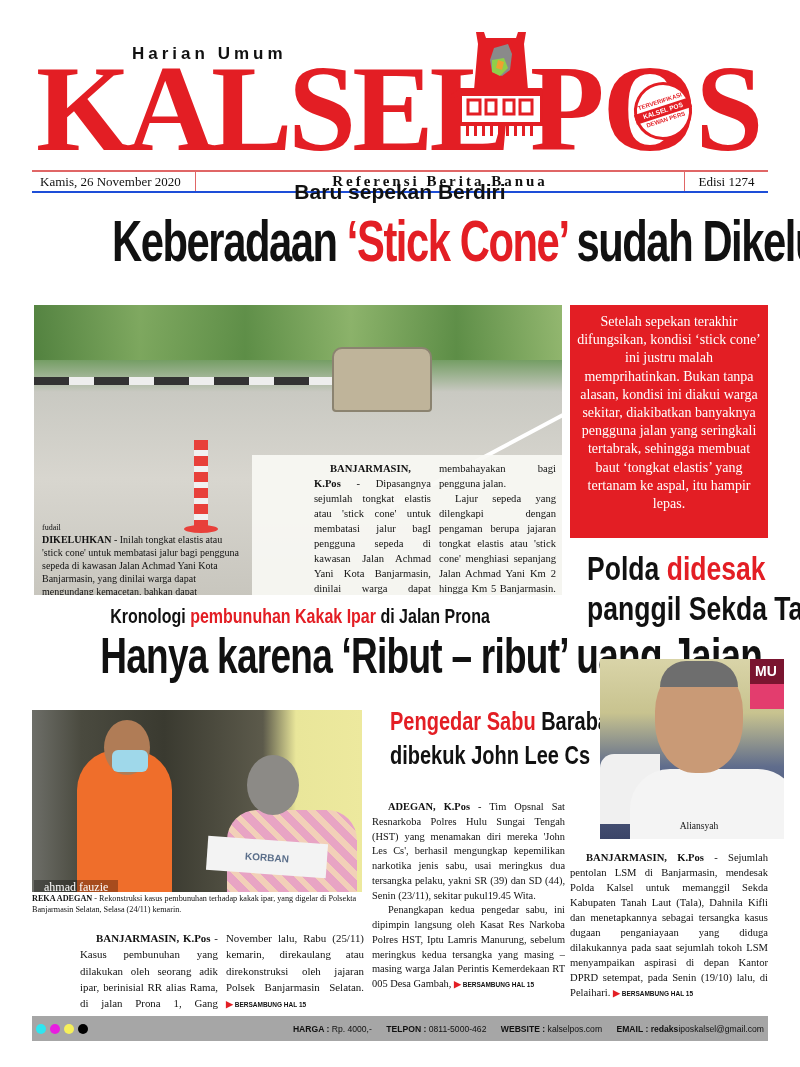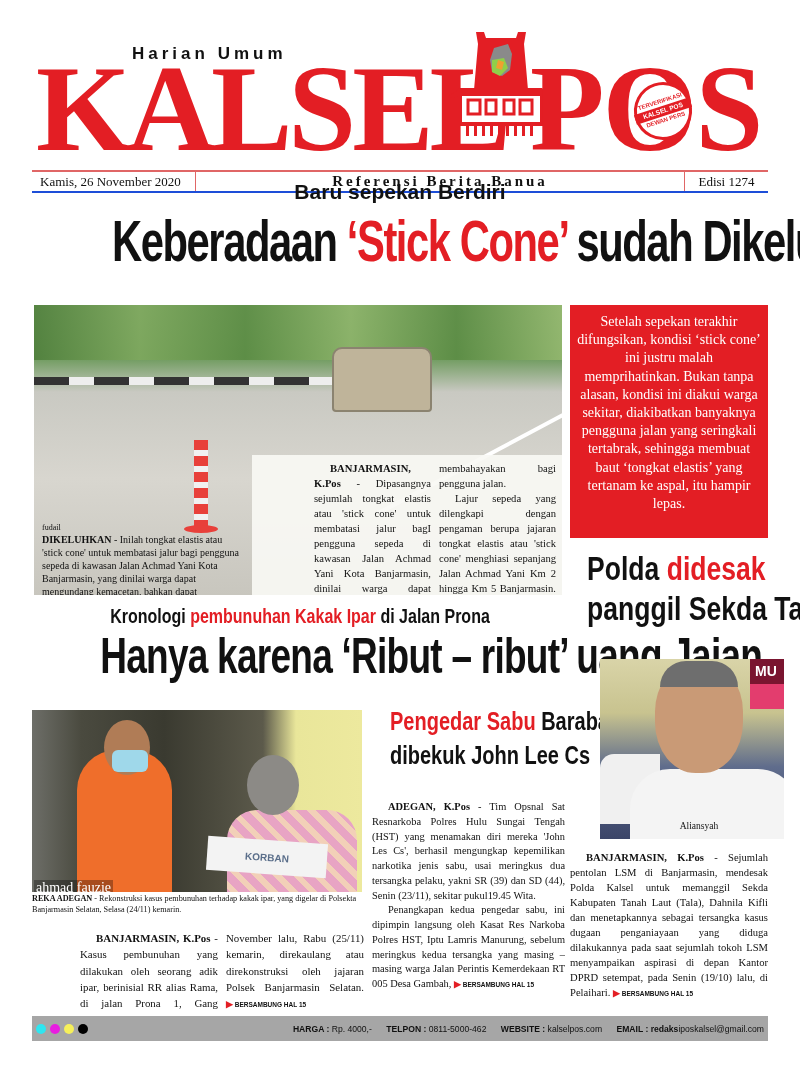--- a/index.html
+++ b/index.html
@@ -52,21 +52,21 @@
   .head2 { left: 30px; width: 540px; top: 628px; text-align: center; font-family: "Liberation Sans", sans-serif; font-weight: bold; font-size: 50px; letter-spacing: -1px; transform: scaleX(0.74); transform-origin: center; white-space: nowrap; line-height: 1.15; }
 
   
   .photo2 { left: 32px; top: 710px; width: 330px; height: 182px; overflow: hidden; background: linear-gradient(90deg,#6d6e68 0%,#4a4a3f 15%,#3a3a30 40%,#5c5a4b 70%,#e9e69a 80%,#ede99e 100%); }
   .p2-person { left: 45px; top: 40px; width: 95px; height: 150px; background: #ef6e2b; border-radius: 40px 40px 0 0; }
   .p2-head { left: 72px; top: 10px; width: 46px; height: 55px; background: #b07c56; border-radius: 50%; }
   .p2-mask { left: 80px; top: 40px; width: 36px; height: 22px; background: #9fd8ea; border-radius: 6px; }
   .p2-victim { left: 195px; top: 100px; width: 130px; height: 90px; background: repeating-linear-gradient(45deg,#e8a4c4 0 8px,#f2d0b8 8px 14px); border-radius: 30px 30px 0 0; }
   .p2-vhead { left: 215px; top: 45px; width: 52px; height: 60px; background: #8c8a86; border-radius: 50%; }
   .p2-sign { left: 175px; top: 130px; width: 120px; height: 34px; background: #f3f3f3; font-family: "Liberation Sans", sans-serif; font-weight: bold; font-size: 10px; color: #5a6e8a; display: flex; align-items: center; justify-content: center; transform: rotate(4deg); }
-  .credit2 { left: 2px; top: 170px; font-size: 14px; color: #fff; background: rgba(0,0,0,.3); padding: 0 2px; }
+  .credit2 { left: 2px; top: 170px; font-size: 12px; color: #fff; background: rgba(0,0,0,.3); padding: 0 10px; }
   .cap2 { left: 32px; top: 893px; width: 334px; font-size: 8.2px; line-height: 1.35; }
   .story2 { left: 28px; top: 930px; width: 340px; }
   .story2 .cols2 { font-size: 10.9px; line-height: 1.5; padding: 0 4px 0 4px; }
 
   
   .sabu-head { left: 370px; top: 705px; width: 200px; text-align: center; font-family: "Liberation Sans", sans-serif; font-weight: bold; font-size: 25px; line-height: 1.35; transform: scaleX(0.8); transform-origin: center; white-space: nowrap; }
   .sabu-body { left: 372px; top: 800px; width: 193px; font-size: 10.4px; line-height: 1.42; text-align: justify; }
   .sabu-body p { text-indent: 16px; }
 
   

